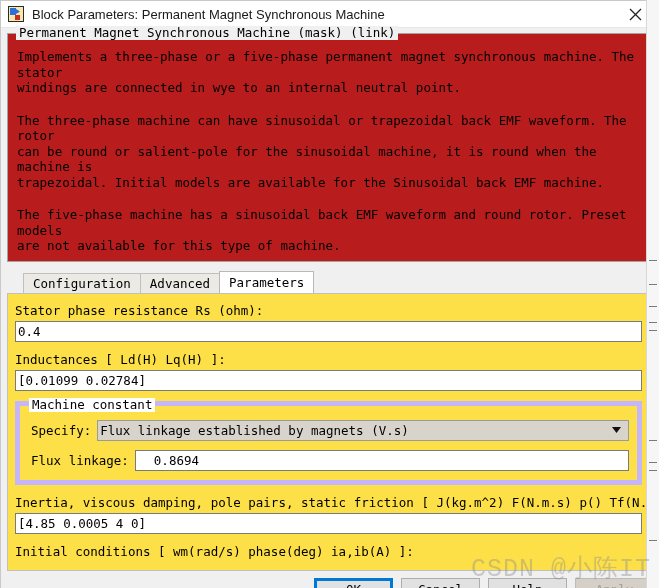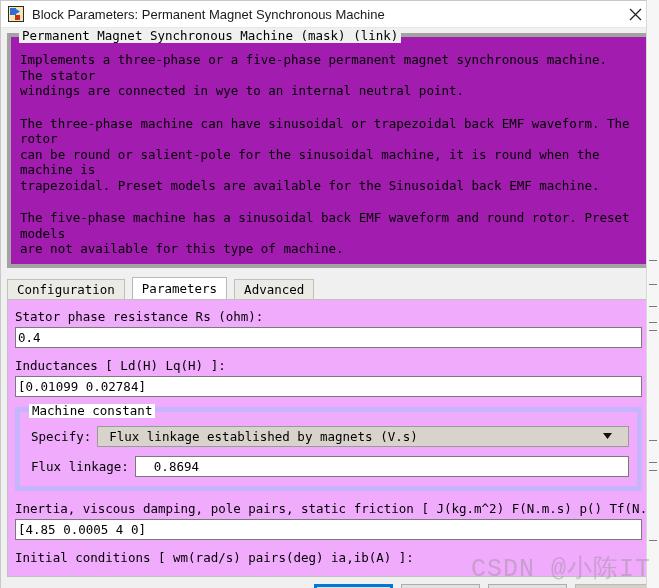--- a/index.html
+++ b/index.html
@@ -69,22 +69,22 @@
     position: relative;
     display: flex;
     flex-direction: column;
     padding: 0;
     box-sizing: border-box;
   }
 
   
   #desc-box {
     margin: 5px 8px 0 6px;
-    border: 4px solid #a3a3a3;
-    background: #a21caf;
+    border: 1px solid #a3a3a3;
+    background: #b91c1c;
     position: relative;
     padding: 0px 8px 6px 8px;
     box-sizing: border-box;
   }
   #desc-title {
     position: absolute;
     top: -8px;
     left: 8px;
     background: #f0f0f0;
     padding: 0 3px;
@@ -97,27 +97,26 @@
     padding: 0;
     font-size: 12.5px;
     line-height: 15.5px;
     white-space: pre-wrap;
   }
   .desc-spacer { height: 15px; }
   #desc-body { padding-top: 14px; }
 
   
   #tabstrip {
-    margin: 9px 0 0 6px;
+    margin: 9px 0 0 22px;
     display: flex;
     align-items: flex-end;
     height: 22px;
     position: relative;
     z-index: 2;
-    gap: 8px;
   }
   .tab {
     height: 20px;
     line-height: 20px;
     padding: 0 9px;
     font-size: 12.5px;
     border: 1px solid #c0c0c0;
     border-bottom: none;
     background: #eceae4;
     color: #000;
@@ -130,21 +129,21 @@
     height: 22px;
     line-height: 22px;
     border-color: #b8b8b8;
     position: relative;
     z-index: 3;
   }
 
   
   #tabpanel {
     margin: 0 8px 0 6px;
-    background: #f0abfc;
+    background: #fde047;
     border: 1px solid #c0c0c0;
     flex: 1 1 auto;
     box-sizing: border-box;
     padding: 6px 7px 8px 7px;
     position: relative;
     overflow: hidden;
   }
   .field-label {
     font-size: 12.5px;
     line-height: 17px;
@@ -197,21 +196,21 @@
     padding-left: 3px;
   }
   .combo {
     flex: 1 1 auto;
     height: 21px;
     background: #d8d4cc;
     border: 1px solid #9a9a9a;
     display: flex;
     align-items: center;
     font-size: 12.5px;
-    padding: 0 11px;
+    padding: 0 2px;
     box-sizing: border-box;
     position: relative;
   }
   .combo-value {
     flex: 1 1 auto;
     white-space: nowrap;
     overflow: hidden;
   }
   .combo-arrow {
     width: 16px;
@@ -316,31 +315,31 @@
   <div id="content">
 
     <div id="desc-box">
       <div id="desc-title">Permanent Magnet Synchronous Machine (mask) (link)</div>
       <div id="desc-body">
         <p class="desc-para">Implements a three-phase or a five-phase permanent magnet synchronous machine. The stator
 windings are connected in wye to an internal neutral point.</p>
         <div class="desc-spacer"></div>
         <p class="desc-para">The three-phase machine can have sinusoidal or trapezoidal back EMF waveform. The rotor
 can be round or salient-pole for the sinusoidal machine, it is round when the machine is
-trapezoidal. Preset models are available for the Sinusoidal back EMF machine.</p>
+trapezoidal. Initial models are available for the Sinusoidal back EMF machine.</p>
         <div class="desc-spacer"></div>
         <p class="desc-para">The five-phase machine has a sinusoidal back EMF waveform and round rotor. Preset models
 are not available for this type of machine.</p>
       </div>
     </div>
 
     <div id="tabstrip">
       <div class="tab">Configuration</div>
+      <div class="tab">Advanced</div>
       <div class="tab active">Parameters</div>
-      <div class="tab">Advanced</div>
     </div>
 
     <div id="tabpanel">
 
       <div class="field-label">Stator phase resistance Rs (ohm):</div>
       <input class="text-input" type="text" value="0.4" style="">
 
       <div class="gap"></div>
 
       <div class="field-label">Inductances [ Ld(H) Lq(H) ]:</div>
@@ -367,21 +366,21 @@
         </div>
       </div>
 
       <div class="gap"></div>
 
       <div class="field-label">Inertia, viscous damping, pole pairs, static friction [ J(kg.m^2)  F(N.m.s)  p()  Tf(N.m)]:</div>
       <input class="text-input" type="text" value="[4.85 0.0005 4 0]" style="">
 
       <div class="gap"></div>
 
-      <div class="field-label">Initial conditions  [ wm(rad/s)  pairs(deg)  ia,ib(A) ]:</div>
+      <div class="field-label">Initial conditions  [ wm(rad/s)  phase(deg)  ia,ib(A) ]:</div>
 
     </div>
 
     <div id="buttonbar">
       <div class="dlg-btn primary">OK</div>
       <div class="dlg-btn">Cancel</div>
       <div class="dlg-btn">Help</div>
       <div class="dlg-btn disabled">Apply</div>
     </div>
 

